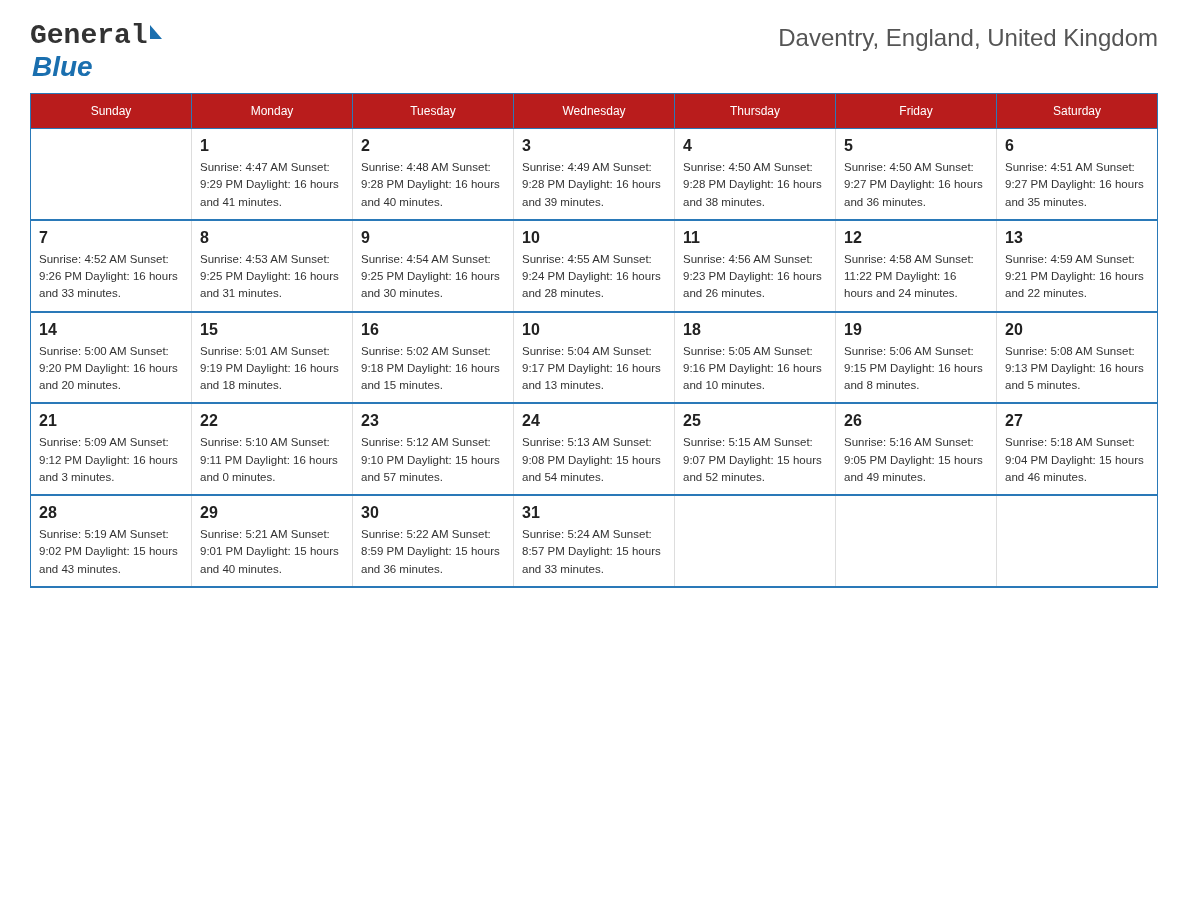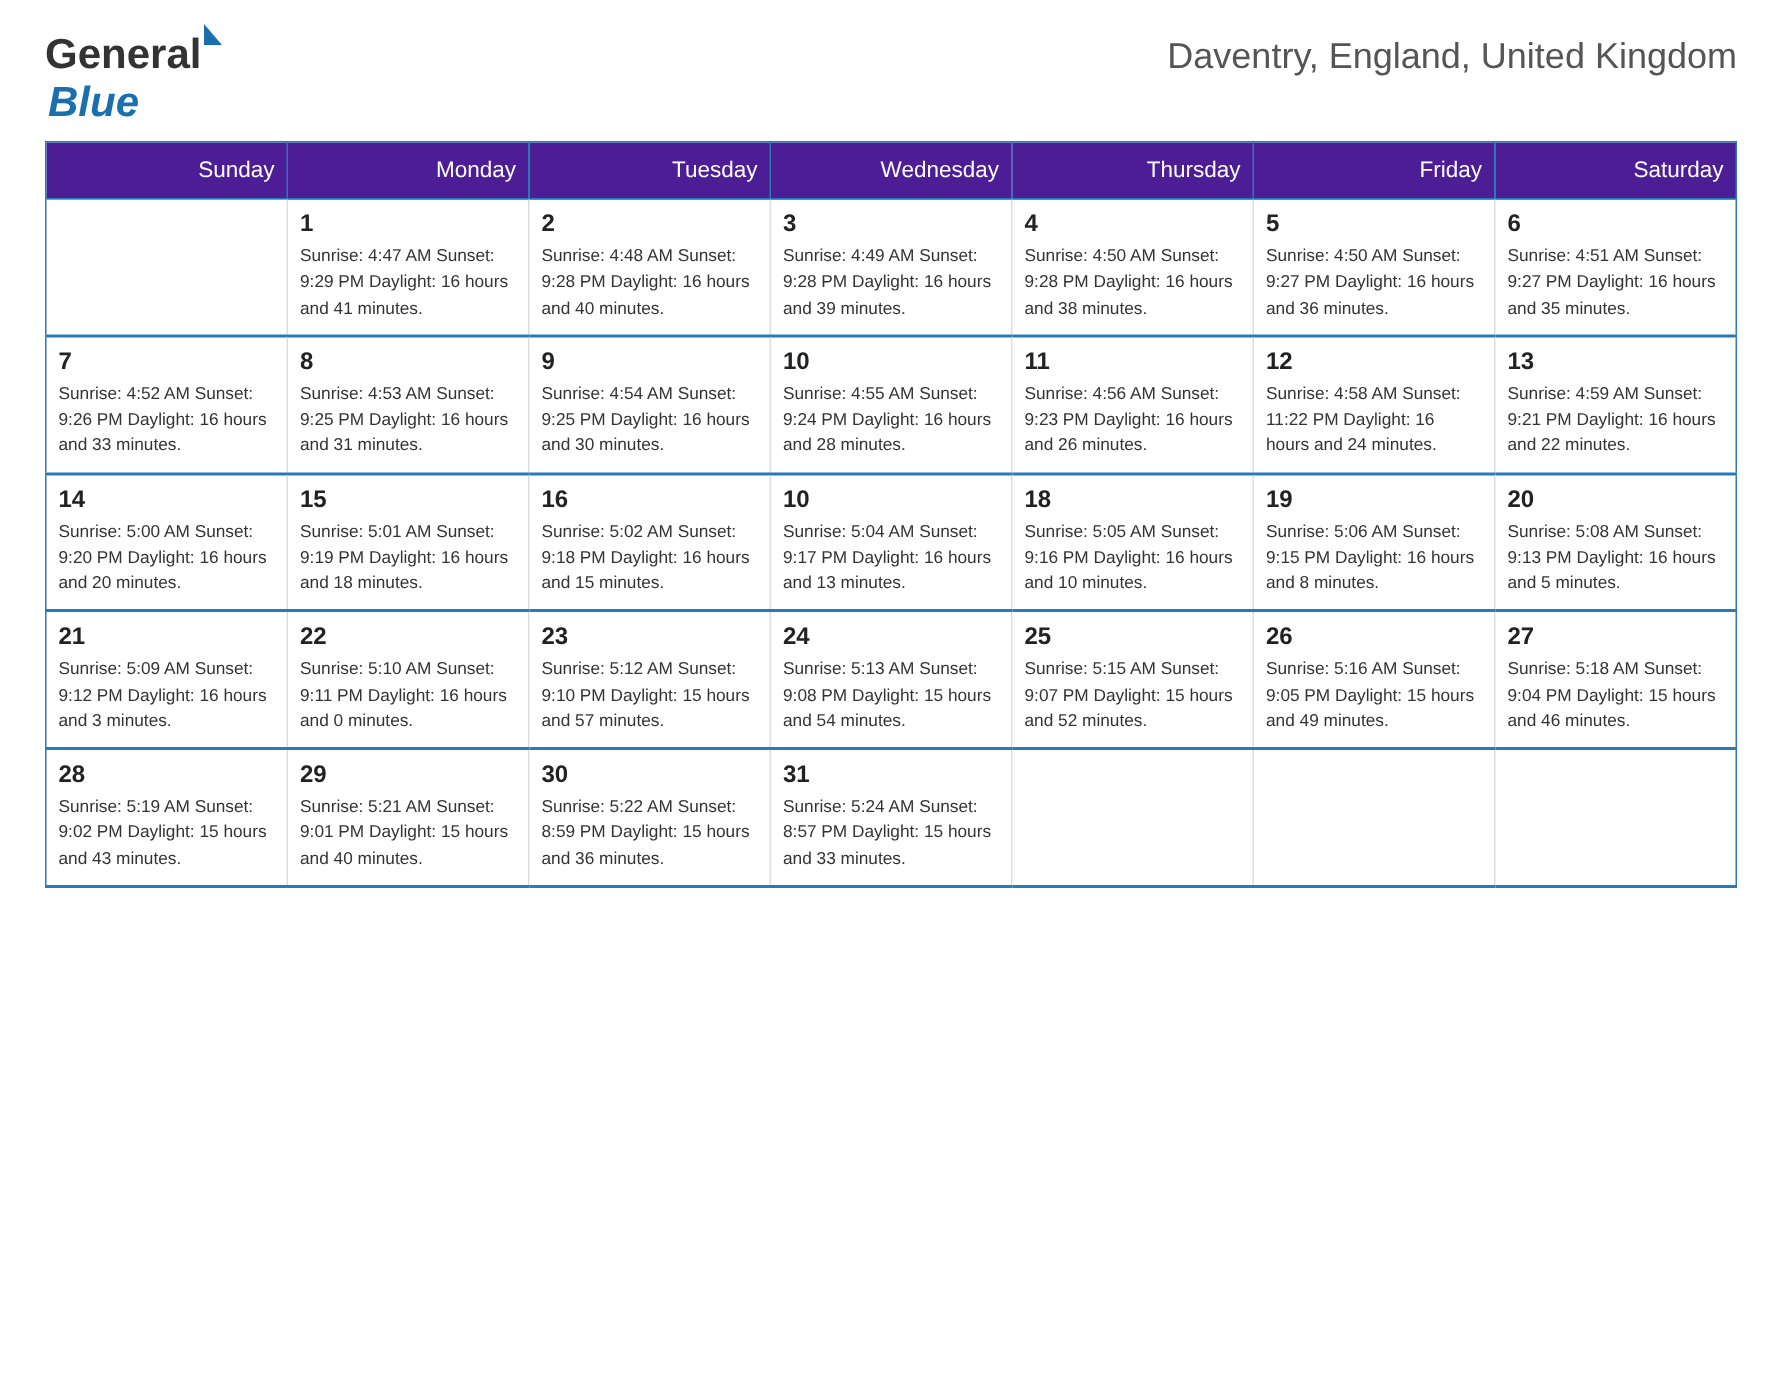--- a/index.html
+++ b/index.html
@@ -51,26 +51,26 @@
       font-size: 24px;
       color: #555;
       margin-top: 4px;
     }
     .calendar {
       width: 100%;
       border-collapse: collapse;
       margin-top: 10px;
     }
     .calendar th {
-      background-color: #4c1d95;
+      background-color: #b91c1c;
       color: #ffffff;
       padding: 10px 8px;
-      font-size: 15px;
+      font-size: 12px;
       font-weight: normal;
-      text-align: right;
+      text-align: center;
       border: 1px solid #2a79b8;
     }
     .calendar td {
       vertical-align: top;
       padding: 8px 8px;
       border-bottom: 2px solid #2a79b8;
       border-right: 1px solid #ddd;
       border-left: 1px solid #ddd;
       width: calc(100% / 7);
       min-height: 100px;
@@ -96,20 +96,22 @@
     .empty-cell {
       background: #fff;
     }
     .logo-wrapper {
       display: flex;
       flex-direction: column;
       align-items: flex-start;
     }
     .logo-line1 {
       display: flex;
+      align-items: center;
+      font-family: Liberation Mono, monospace;
     }
     .logo-line2 {
       display: flex;
       align-items: center;
       margin-left: 2px;
       font-style: italic;
     }
   </style>
 </head>
 <body>

